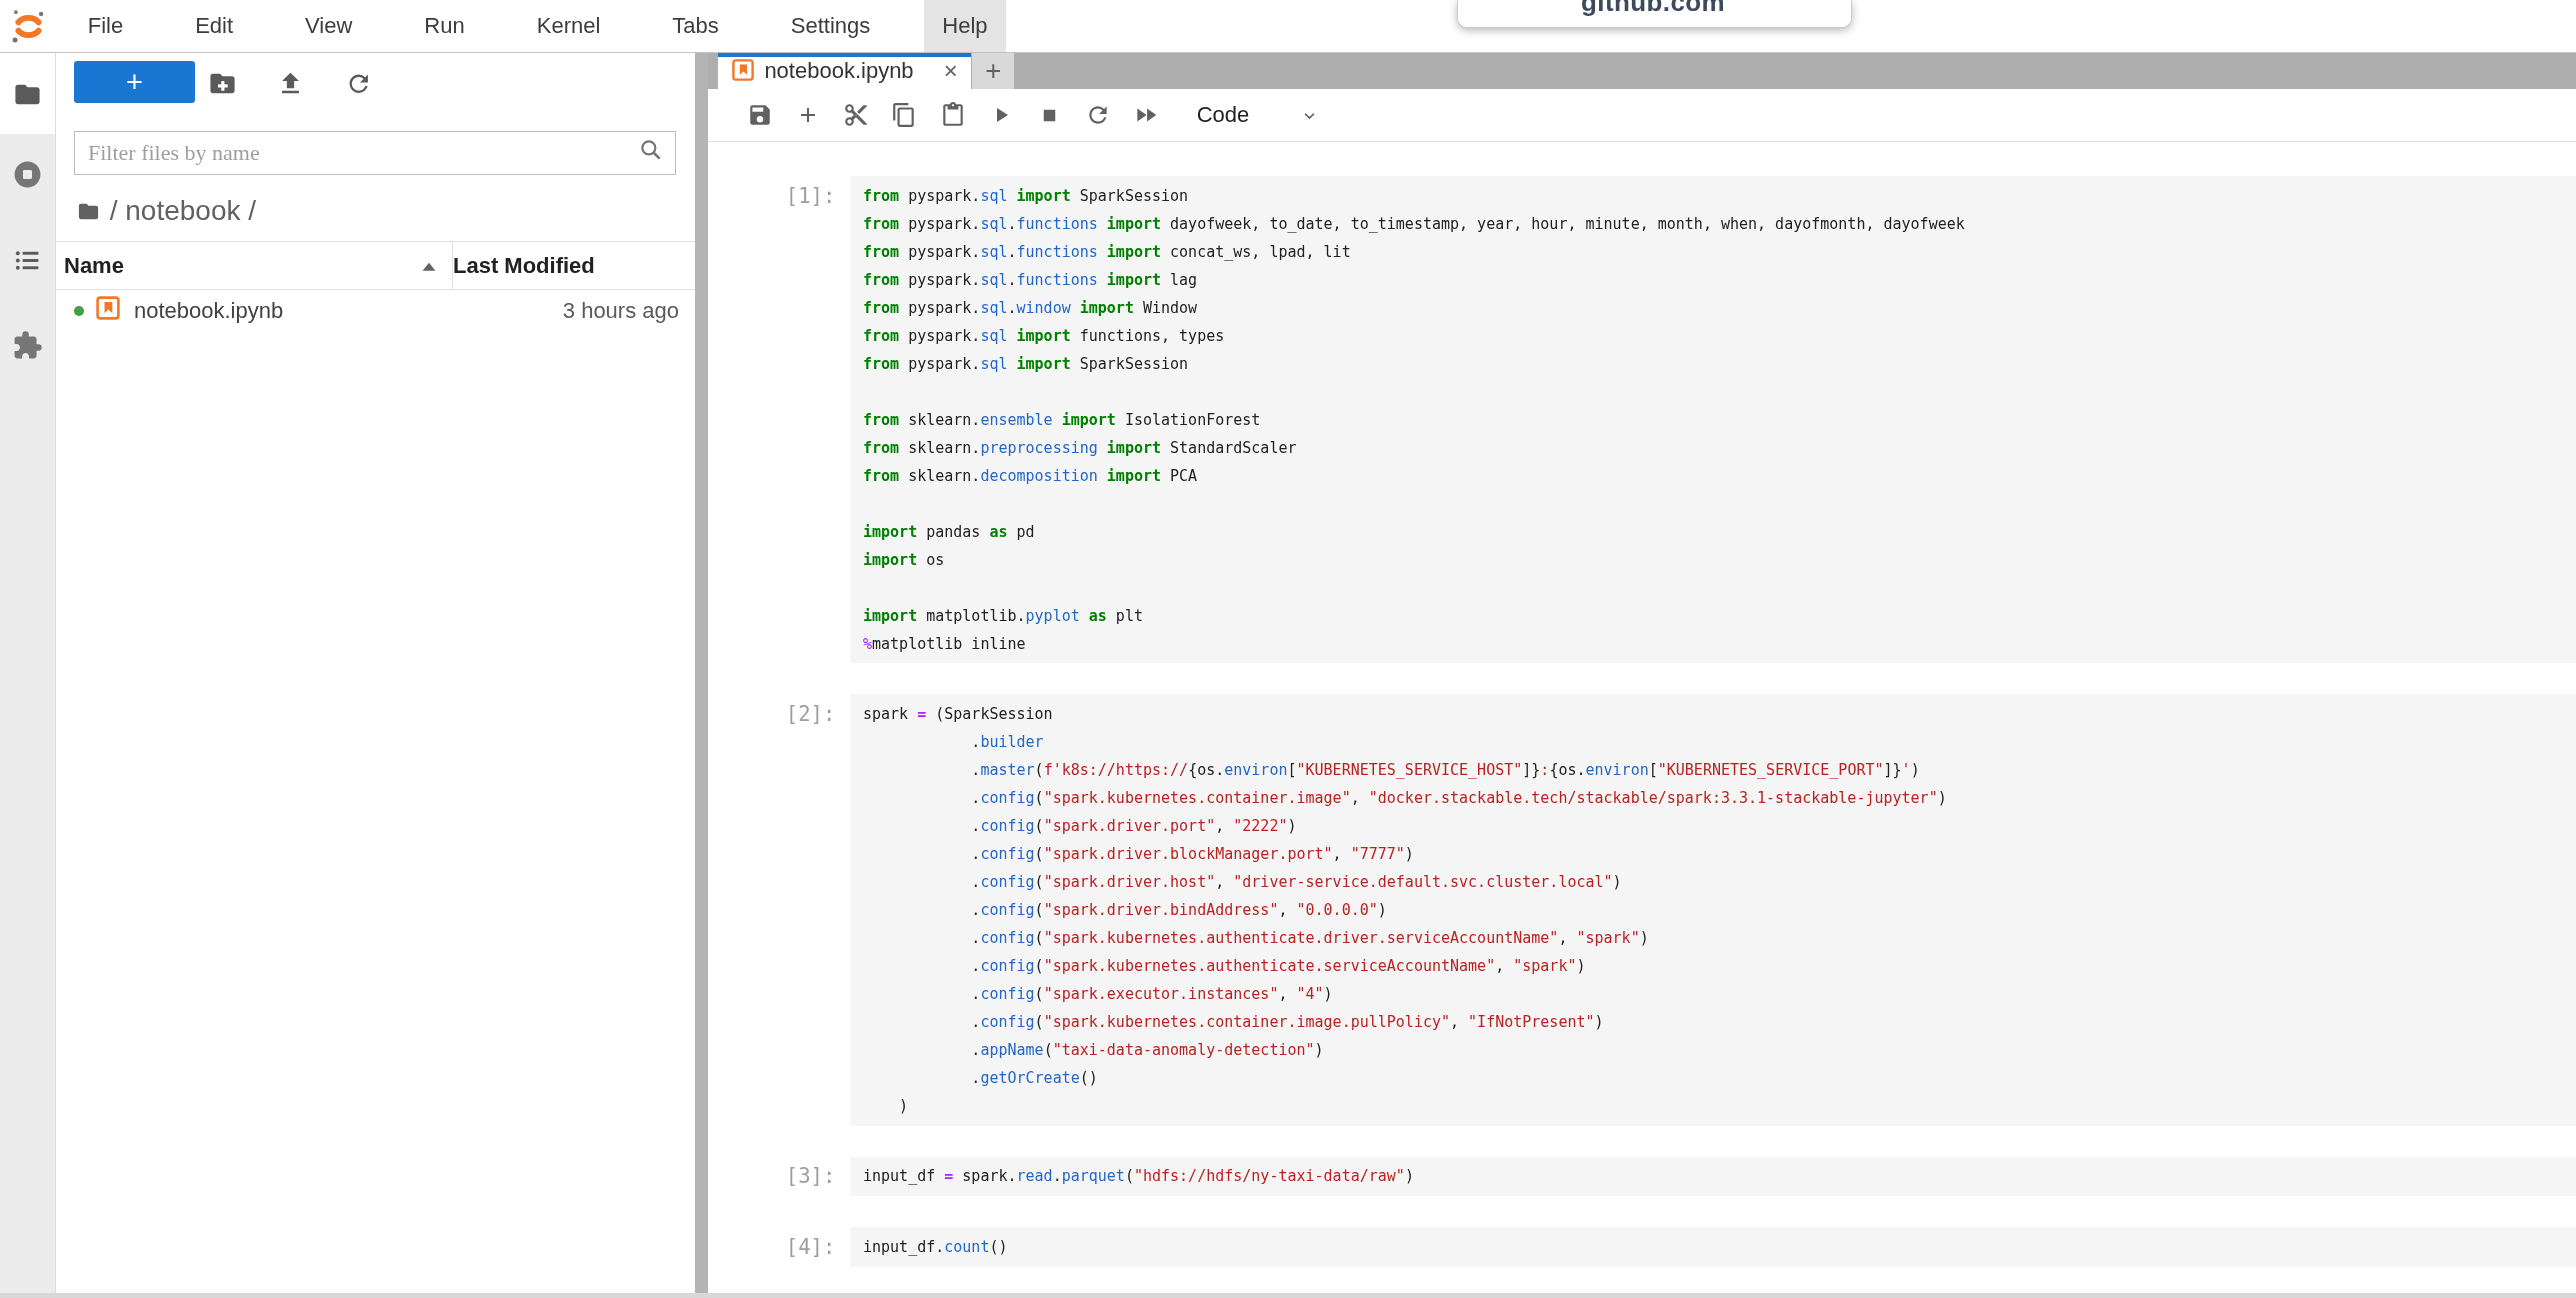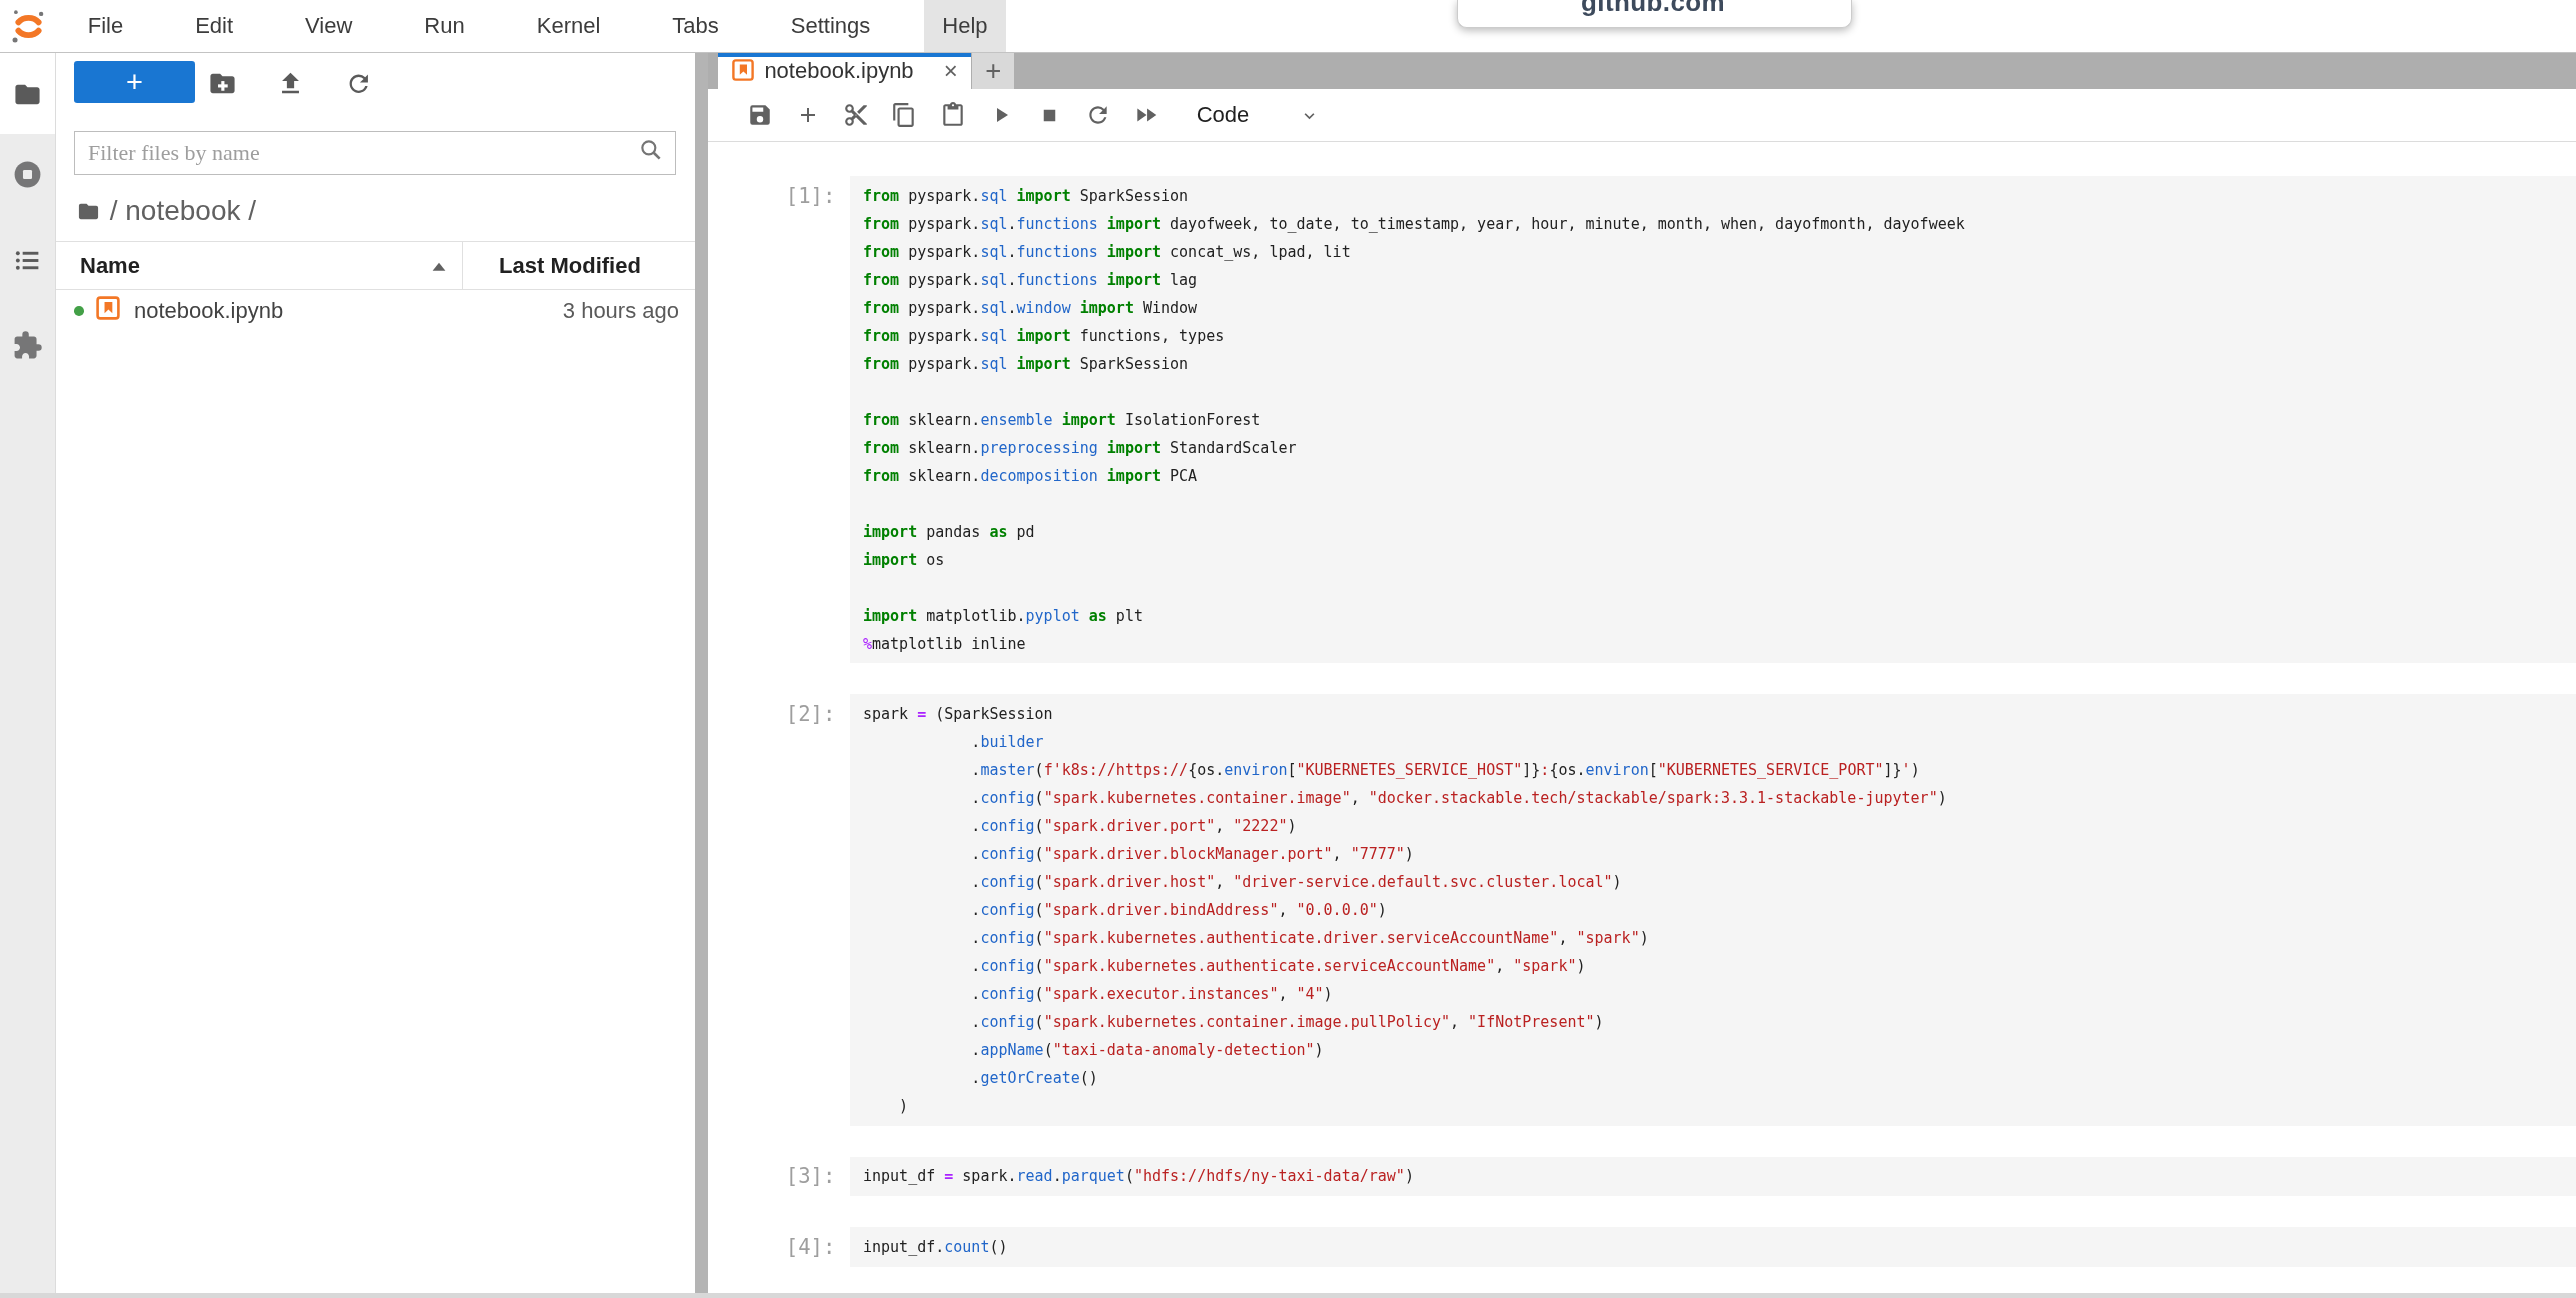--- a/index.html
+++ b/index.html
@@ -33,24 +33,24 @@
   .fb-iconbtn{position:absolute;top:11.3px;width:39px;height:39px;display:flex;align-items:center;justify-content:center;cursor:pointer;}
   .fb-filter{position:absolute;left:18px;top:78px;width:600px;height:42px;border:1.6px solid #bdbdbd;background:#fff;
              display:flex;align-items:center;}
   .fb-filter input{border:none;outline:none;flex:1;font-size:22px;color:#424242;padding-left:13px;background:transparent;
                    font-family:Liberation Serif, serif;}
   .fb-filter input::placeholder{color:#9e9e9e;}
   .fb-filter .mag{margin-right:11.3px;}
   .fb-crumb{position:absolute;left:21px;top:142px;display:flex;align-items:center;gap:9.7px;color:#616161;font-size:28px;}
   .fb-header{position:absolute;left:0;top:188px;width:639px;height:47px;border-top:0.8px solid #e0e0e0;border-bottom:0.8px solid #e0e0e0;
              display:flex;align-items:center;font-weight:bold;color:#212121;font-size:22px;}
-  .col-name{flex:1;padding-left:24px;display:flex;cursor:pointer;}
+  .col-name{flex:1;padding-left:8px;display:flex;cursor:pointer;}
   .col-name .sort{margin-left:auto;margin-right:14.6px;}
-  .col-mod{width:214px;border-left:0.8px solid #e0e0e0;text-align:right;padding-right:18px;height:100%;
-           display:flex;align-items:center;justify-content:center;cursor:pointer;}
+  .col-mod{width:214px;border-left:0.8px solid #e0e0e0;text-align:right;padding-right:28px;height:100%;
+           display:flex;align-items:center;justify-content:flex-start;cursor:pointer;}
   .fb-row{position:absolute;left:0;top:236px;width:639px;height:44px;display:flex;align-items:center;cursor:pointer;}
   .run-dot{width:9.7px;height:9.7px;border-radius:50%;background:#43a047;margin-left:18px;flex:none;}
   .fb-row .nbicon{margin-left:11.3px;flex:none;}
   .fb-row .fname{margin-left:13px;color:#424242;}
   .fb-row .fmod{margin-left:auto;padding-right:16px;color:#5a5a5a;}
   
   .splitter{width:13px;background:#b4b4b4;flex:none;cursor:col-resize;}
   
   .notebook{flex:1;display:flex;flex-direction:column;min-width:0;}
   .tabbar{height:36px;background:#aeaeae;display:flex;align-items:flex-end;flex:none;}

